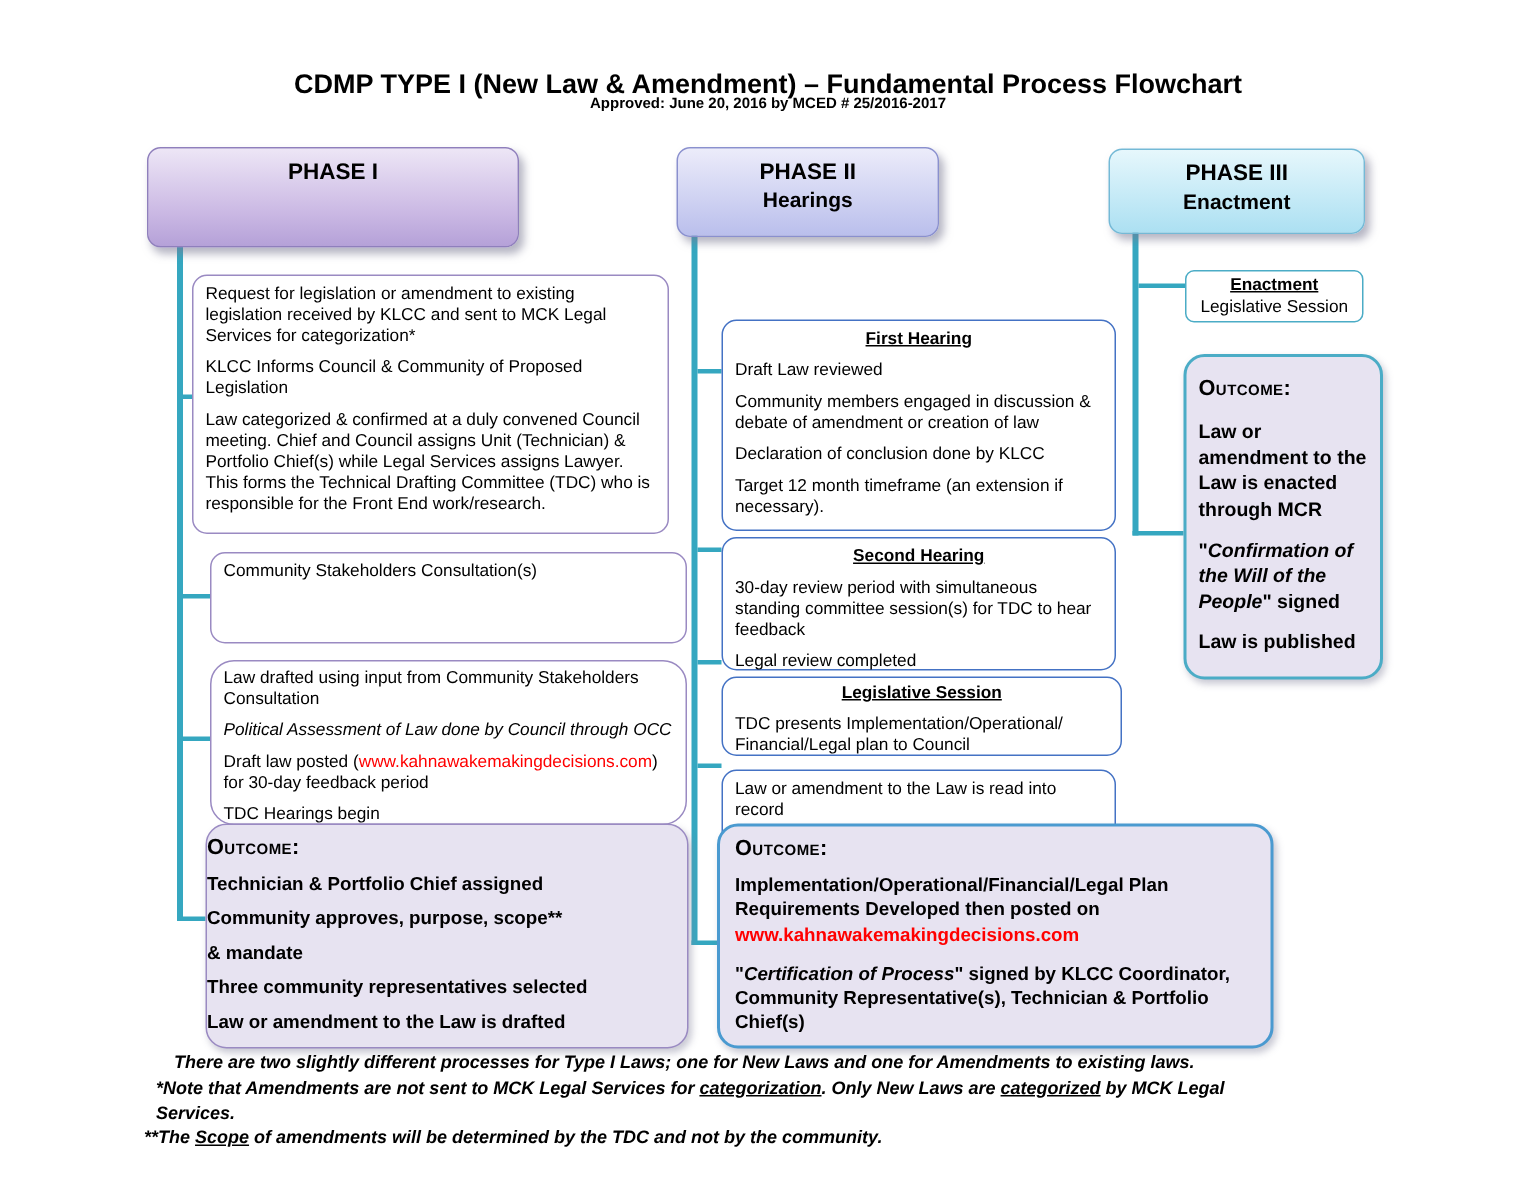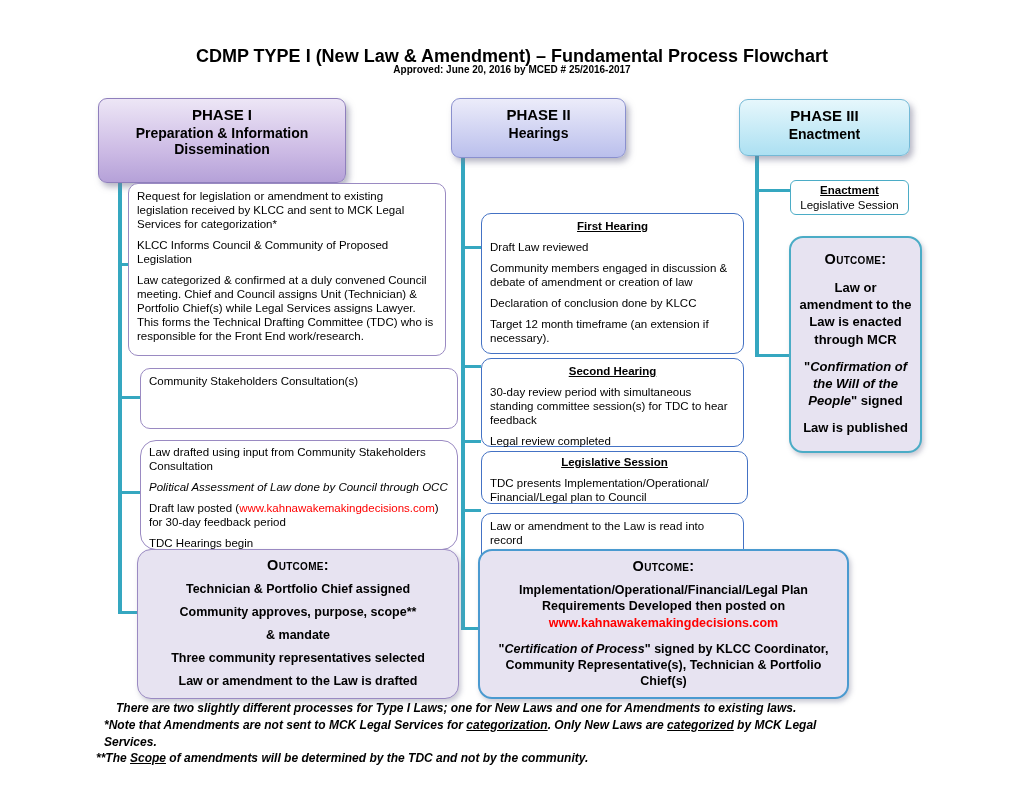--- a/index.html
+++ b/index.html
@@ -8,21 +8,21 @@
   .title{position:absolute;top:46px;left:0;width:100%;text-align:center;
          font-weight:bold;font-size:18px;}
   .subtitle{position:absolute;top:64px;left:0;width:100%;text-align:center;
             font-weight:bold;font-size:10px;}
 
   
   .phase-header{position:absolute;border-radius:9px;text-align:center;
                 box-shadow:3px 4px 6px rgba(120,120,145,.55);box-sizing:border-box;}
   .phase-header .l1{font-weight:bold;font-size:15px;margin-top:7px;}
   .phase-header .l2{font-weight:bold;font-size:14px;margin-top:2px;line-height:1.15;padding:0 6px;}
-  #ph1{left:98px;top:98px;width:248px;height:85px;
+  #ph1{left:98px;top:98px;width:248px;height:67px;
        background:linear-gradient(#EDE6F6,#CBB9E4 65%,#B5A1D8);border:1px solid #8F7FBC;text-align:center;}
   #ph2{left:451px;top:98px;width:175px;height:60px;
        background:linear-gradient(#ECECFA,#BABFEC);border:1px solid #8A90CE;}
   #ph3{left:739px;top:99px;width:171px;height:57px;
        background:linear-gradient(#E6F7FC,#ACE0F2);border:1px solid #74B9D6;}
 
   
   .conn{position:absolute;background:#35A7C0;}
   #c1v{left:118px;top:163px;width:4px;height:451px;}
   #c1s1{left:120px;top:263px;width:20px;height:3px;}
@@ -58,21 +58,21 @@
   #b13{left:140px;top:440px;width:318px;height:110px;padding-top:4px;border-radius:16px;}
   #b21{left:481px;top:177px;width:263px;height:141px;}
   #b22{left:481px;top:322px;width:263px;height:89px;}
   #b23{left:481px;top:415px;width:267px;height:53px;padding-top:3px;}
   #b24{left:481px;top:477px;width:263px;height:67px;}
   #b24 p{margin-bottom:5px;}
   #b31{left:790px;top:180px;width:119px;height:35px;padding:2px 4px;}
   #b31 .btitle{margin-bottom:1px;}
 
   
-  .outcome{position:absolute;background:#E7E3F1;border-radius:14px;text-align:center;
+  .outcome{position:absolute;background:#E7E3F1;border-radius:14px;
            font-weight:bold;box-sizing:border-box;
            box-shadow:2px 3px 5px rgba(135,135,160,.45);}
   #out1{left:137px;top:549px;width:322px;height:150px;border:1.5px solid #9A8AC2;font-size:12.5px;}
   #out2{left:478px;top:549px;width:371px;height:150px;border:2px solid #4A9AD0;font-size:12.5px;padding:0 10px;}
   #out3{left:789px;top:236px;width:133px;height:217px;border:2px solid #4BACC6;
         font-size:13px;line-height:1.32;padding:0 8px;}
   .outlabel{font-variant:small-caps;font-size:14.5px;letter-spacing:.3px;margin-top:7px;}
   #out1 .oline{margin-top:9px;}
   #out2 .op{margin-top:8px;line-height:1.3;}
   #out3 .op{margin-top:10px;}
@@ -102,21 +102,20 @@
   <div class="conn" id="c2s2"></div>
   <div class="conn" id="c2s3"></div>
   <div class="conn" id="c2s4"></div>
   <div class="conn" id="c2s5"></div>
   <div class="conn" id="c3v"></div>
   <div class="conn" id="c3s1"></div>
   <div class="conn" id="c3s2"></div>
 
   <div class="phase-header" id="ph1">
     <div class="l1">PHASE I</div>
-    <div class="l2">Preparation &amp;  Information Dissemination</div>
   </div>
   <div class="phase-header" id="ph2">
     <div class="l1">PHASE II</div>
     <div class="l2">Hearings</div>
   </div>
   <div class="phase-header" id="ph3">
     <div class="l1">PHASE III</div>
     <div class="l2">Enactment</div>
   </div>
 

